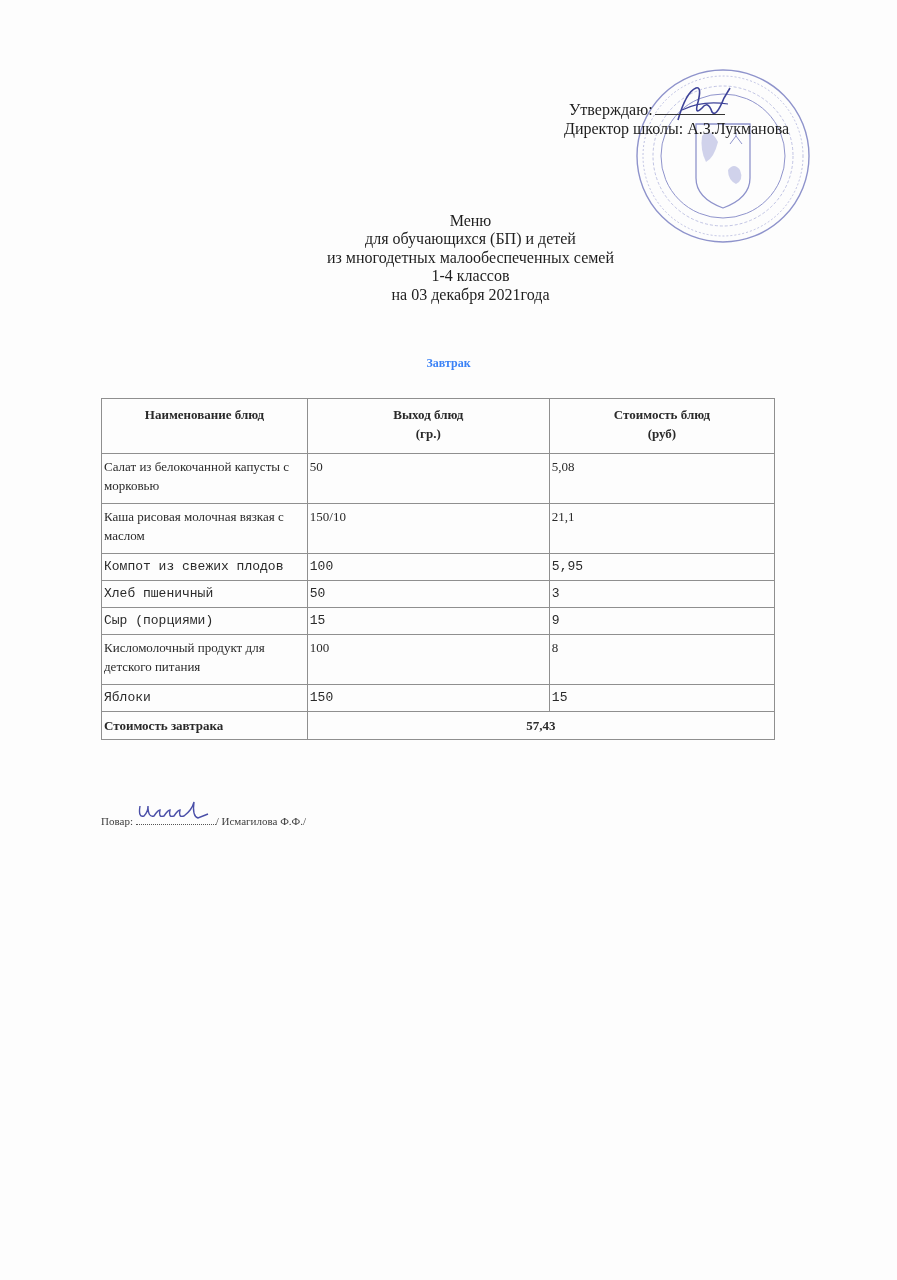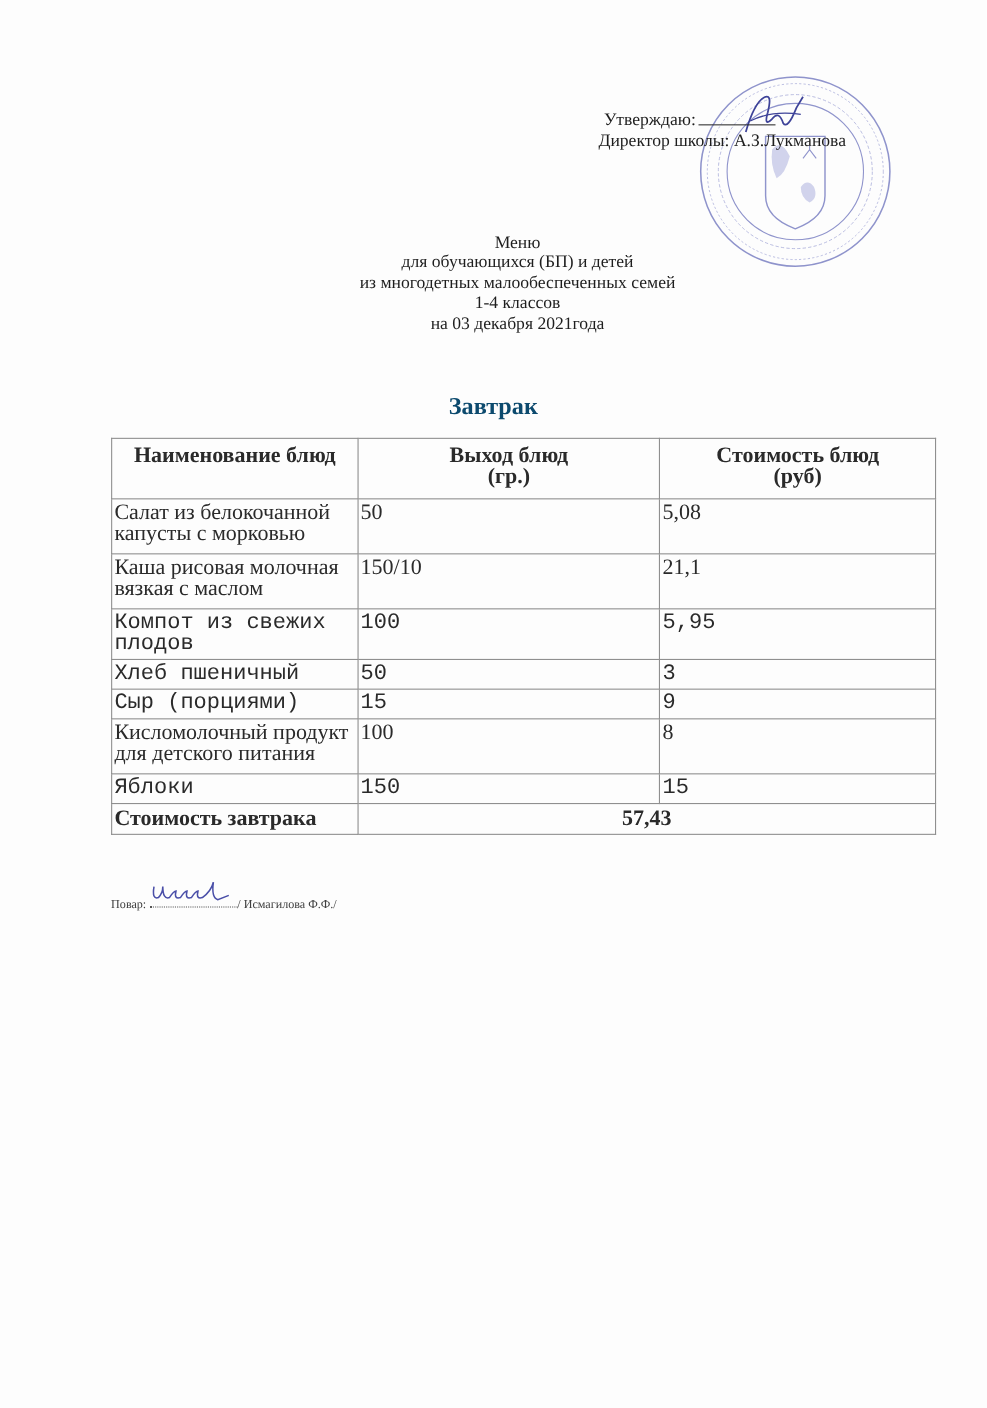--- a/index.html
+++ b/index.html
@@ -8,21 +8,21 @@
     background: #ffffff;
     position: relative;
     overflow: hidden;
     font-family: "Liberation Serif", "DejaVu Serif", serif;
     color: #2a2a2a;
   }
   .page { position: absolute; inset: 0; background: #fdfdfd; }
 
   
   .approve {
-    position: absolute; left: 544px; top: 100px;
+    position: absolute; left: 564px; top: 100px;
     font-size: 16px; line-height: 19px; color: #1e1e1e;
   }
   .approve .l1 { padding-left: 5px; display: block; }
   .approve .l2 { display: block; }
   .approve .sigline {
     display: inline-block; width: 70px; border-bottom: 1px solid #333;
     vertical-align: baseline; margin-left: 2px;
   }
 
   
@@ -33,28 +33,28 @@
   .dir-sig { position: absolute; left: 672px; top: 82px; width: 62px; height: 44px; pointer-events:none; }
 
   
   .title {
     position: absolute; left: 0; width: 869px; top: 212px;
     text-align: center; font-size: 16px; line-height: 18.4px; color: #1e1e1e; padding-left: 36px;
   }
   .title div { display: block; }
   .section {
     position: absolute; left: 0; width: 897px; top: 356px;
-    text-align: center; font-weight: bold; font-size: 22px; color: #0c4a6e;
+    text-align: center; font-weight: bold; font-size: 12px; color: #3b82f6;
   }
 
   
   table.menu {
     position: absolute; left: 101px; top: 398px;
-    width: 750px; border-collapse: collapse;
-    font-size: 20px; line-height: 19px; color: #2a2a2a;
+    width: 674px; border-collapse: collapse;
+    font-size: 13px; line-height: 19px; color: #2a2a2a;
   }
   table.menu td, table.menu th {
     border: 1px solid #8f8f8f;
     vertical-align: top;
     padding: 3px 2px 8px 2px;
     text-align: left;
     font-weight: normal;
   }
   table.menu th {
     font-weight: bold; text-align: center;

